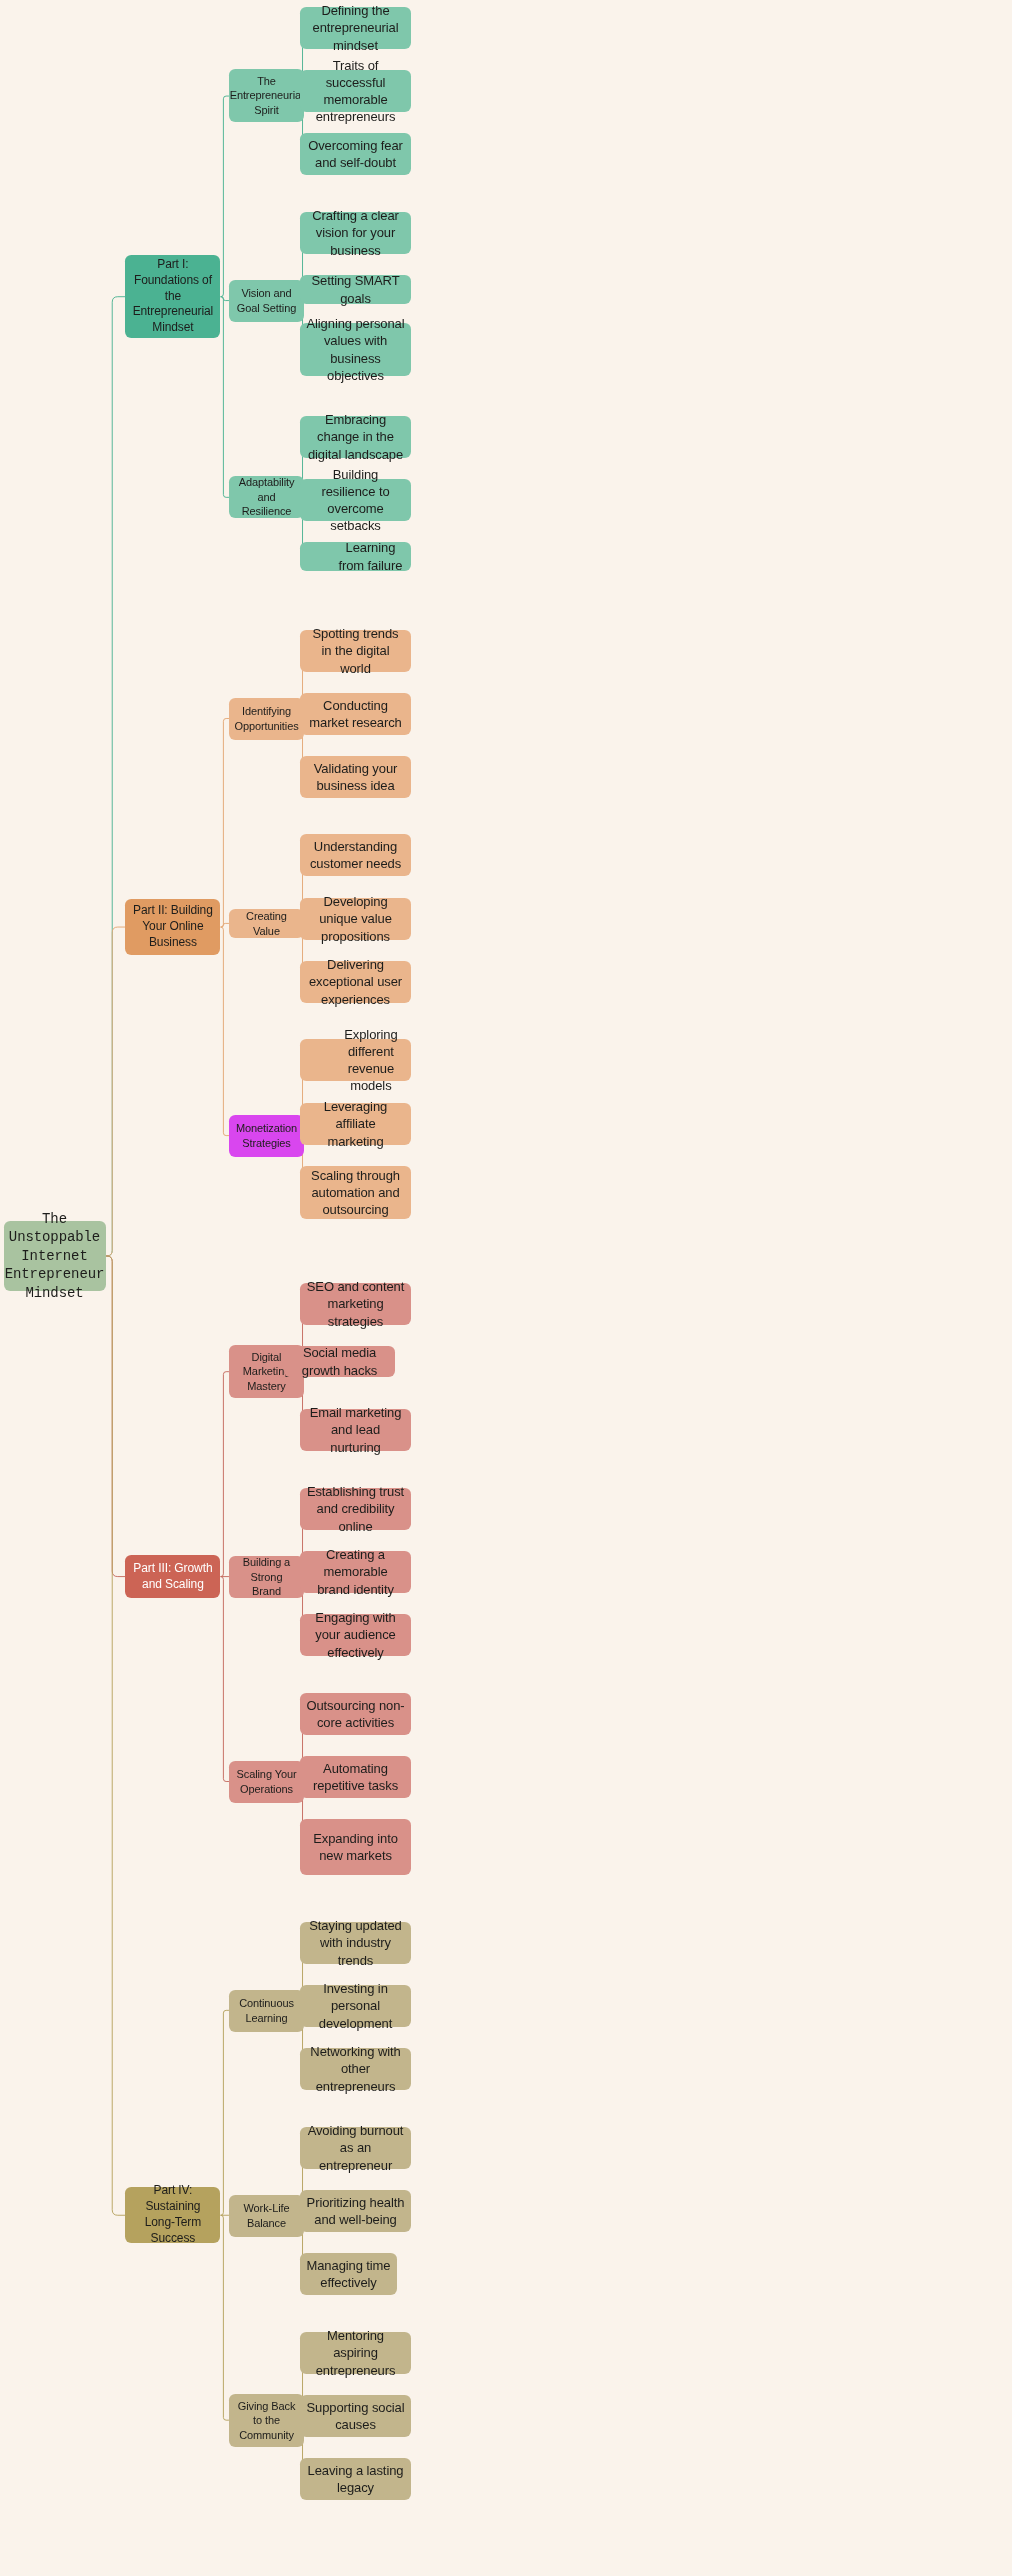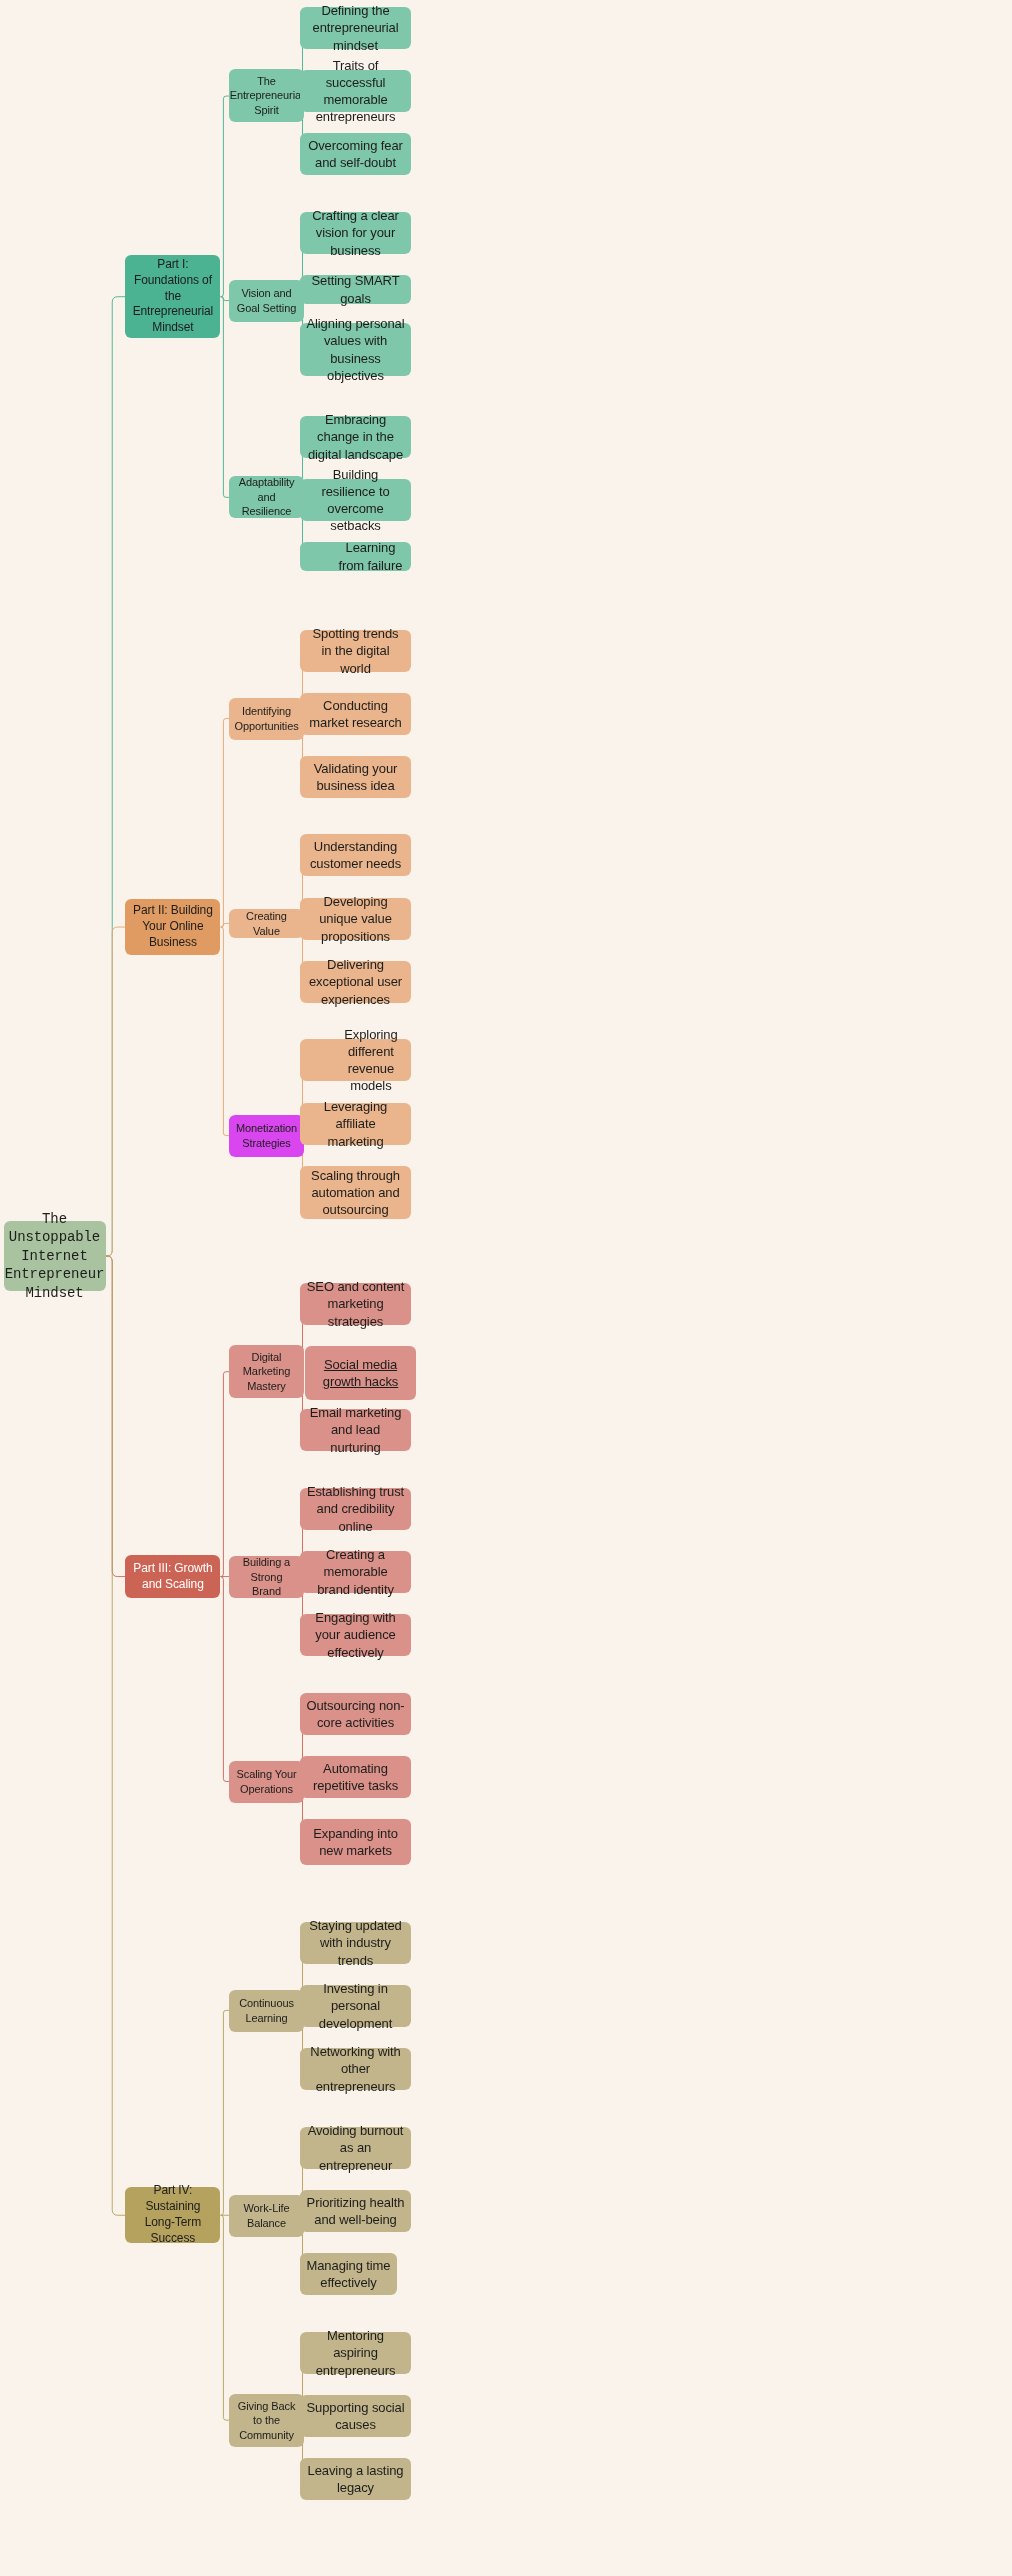--- a/index.html
+++ b/index.html
@@ -197,21 +197,21 @@
       </div>
       <div class="node lvl1" style="left: 125px; top: 1555px; width: 95px; height: 43px; background: rgb(204, 100, 85); color: rgb(255, 255, 255);">
         <span>Part III: Growth and Scaling</span>
       </div>
       <div class="node lvl2" style="left: 229px; top: 1345px; width: 75px; height: 53px; background: rgb(217, 145, 137);">
         <span>Digital Marketing Mastery</span>
       </div>
       <div class="node lvl3" style="left: 300px; top: 1283px; width: 111px; height: 42px; background: rgb(217, 145, 137);">
         <span>SEO and content marketing strategies</span>
       </div>
-      <div class="node lvl3" style="left: 305px; top: 1346px; width: 111px; height: 54px; background: rgb(217, 145, 137); text-decoration: underline;">
+      <div class="node lvl3" style="left: 284px; top: 1346px; width: 111px; height: 31px; background: rgb(217, 145, 137);">
         <span>Social media growth hacks</span>
       </div>
       <div class="node lvl3" style="left: 300px; top: 1409px; width: 111px; height: 42px; background: rgb(217, 145, 137);">
         <span>Email marketing and lead nurturing</span>
       </div>
       <div class="node lvl2" style="left: 229px; top: 1556px; width: 75px; height: 42px; background: rgb(217, 145, 137);">
         <span>Building a Strong Brand</span>
       </div>
       <div class="node lvl3" style="left: 300px; top: 1488px; width: 111px; height: 42px; background: rgb(217, 145, 137);">
         <span>Establishing trust and credibility online</span>
@@ -224,21 +224,21 @@
       </div>
       <div class="node lvl2" style="left: 229px; top: 1761px; width: 75px; height: 42px; background: rgb(217, 145, 137);">
         <span>Scaling Your Operations</span>
       </div>
       <div class="node lvl3" style="left: 300px; top: 1693px; width: 111px; height: 42px; background: rgb(217, 145, 137);">
         <span>Outsourcing non-core activities</span>
       </div>
       <div class="node lvl3" style="left: 300px; top: 1756px; width: 111px; height: 42px; background: rgb(217, 145, 137);">
         <span>Automating repetitive tasks</span>
       </div>
-      <div class="node lvl3" style="left: 300px; top: 1819px; width: 111px; height: 46px; background: rgb(217, 145, 137);">
+      <div class="node lvl3" style="left: 300px; top: 1819px; width: 111px; height: 56px; background: rgb(217, 145, 137);">
         <span>Expanding into new markets</span>
       </div>
       <div class="node lvl1" style="left: 125px; top: 2187px; width: 95px; height: 56px; background: rgb(181, 162, 94);">
         <span>Part IV: Sustaining Long-Term Success</span>
       </div>
       <div class="node lvl2" style="left: 229px; top: 1990px; width: 75px; height: 42px; background: rgb(194, 181, 140);">
         <span>Continuous Learning</span>
       </div>
       <div class="node lvl3" style="left: 300px; top: 1922px; width: 111px; height: 42px; background: rgb(194, 181, 140);">
         <span>Staying updated with industry trends</span>

